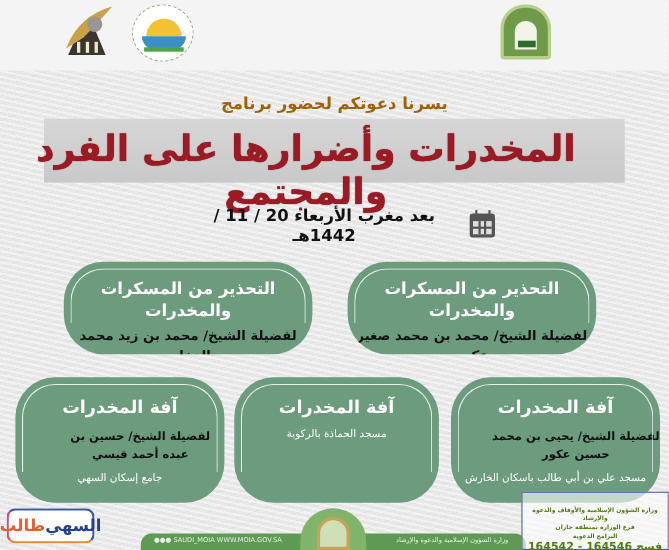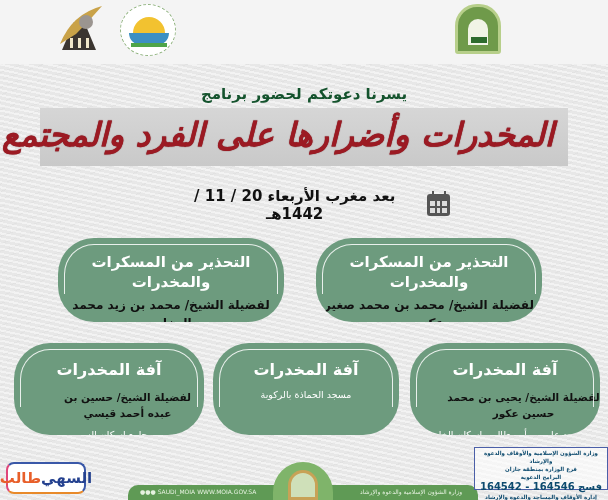--- a/index.html
+++ b/index.html
@@ -43,30 +43,30 @@
   }
   .logo-assoc .top { position: absolute; left: 12px; top: 12px; width: 32px; height: 16px; background: #f2c230; border-radius: 16px 16px 0 0; }
   .logo-assoc .bot { position: absolute; left: 8px; top: 28px; width: 40px; height: 12px; background: #3c8fc3; border-radius: 0 0 20px 20px; }
   .logo-assoc .grn { position: absolute; left: 10px; top: 38px; width: 36px; height: 4px; background: #4ea449; }
   .logo-quill {
     position: absolute; left: 52px; top: 4px; width: 56px; height: 48px;
   }
 
   .invite {
     position: absolute; left: 0; width: 608px; top: 85px;
-    text-align: center; font-weight: bold; font-size: 15px; color: #14532d;
+    text-align: center; font-weight: bold; font-size: 15px; color: #a16207;
   }
   .title-band {
     position: absolute; left: 40px; top: 108px; width: 528px; height: 58px;
     background: linear-gradient(#d6d6d6, #c9c9c9);
   }
   .title {
     position: absolute; left: 0; width: 556px; top: 115px;
     text-align: center; font-weight: bold; font-size: 33px; color: #9c1a23;
-    letter-spacing: 0px; text-shadow: 0 0 1px #6b0f15; font-style: italic;
+    letter-spacing: 0px; text-shadow: 0 0 1px #6b0f15;
   }
   .date-row {
     position: absolute; left: 170px; width: 280px; top: 187px;
     display: flex; align-items: center; justify-content: center; gap: 8px;
     font-weight: bold; font-size: 15px; color: #111; text-align: center;
   }
   .cal-icon {
     width: 24px; height: 22px; background: #555; border-radius: 3px; position: relative;
   }
   .cal-icon::before {
@@ -92,21 +92,21 @@
     border-radius: 30px 30px 0 0;
   }
   .pill .p-title { font-weight: bold; color: #fff; }
   .pill .p-sheikh { font-weight: bold; color: #111; }
   .pill .p-place { font-weight: normal; color: #fff; }
 
   .pill.big { height: 84px; }
   .pill.big .p-title { font-size: 15px; margin-top: 14px; line-height: 20px; }
   .pill.big .p-sheikh { font-size: 12px; margin-top: 4px; line-height: 18px; }
 
-  .pill.small { height: 92px; }
+  .pill.small { height: 114px; }
   .pill.small .p-title { font-size: 16px; margin-top: 16px; line-height: 22px; }
   .pill.small .p-sheikh { font-size: 10.5px; margin-top: 8px; line-height: 16px; margin-left: 37px; }
   .pill.small .p-place { font-size: 9.5px; margin-top: 6px; line-height: 16px; }
 
   .footer-band {
     position: absolute; left: 128px; top: 485px; width: 350px; height: 15px;
     background: #5f9a55; border-radius: 10px 10px 0 0;
   }
   .footer-arch {
     position: absolute; left: 273px; top: 462px; width: 60px; height: 38px;
@@ -125,23 +125,23 @@
   .badge-return {
     position: absolute; left: 6px; top: 462px; width: 80px; height: 32px;
     border: 2px solid #3a58a8; border-radius: 8px; background: #fff;
     border-left-color: #e0467a; border-bottom-color: #e88a2a;
     display: flex; align-items: center; justify-content: center;
     font-weight: bold; font-size: 15px;
   }
   .badge-return .w1 { color: #24418f; }
   .badge-return .w2 { color: #e85f2a; }
   .stamp {
-    position: absolute; left: 474px; top: 447px; width: 134px; height: 43px;
-    border: 1.5px solid #4b5fa8; color: #0c4a6e; background: rgba(255,255,255,0.6);
-    text-align: center; padding-top: 1px;
+    position: absolute; left: 474px; top: 447px; width: 134px; height: 53px;
+    border: 1.5px solid #4b5fa8; color: #4d7c0f; background: rgba(255,255,255,0.6);
+    text-align: center; padding-top: 12px;
   }
   .stamp .s1, .stamp .s2, .stamp .s3, .stamp .s5 { font-size: 5.5px; line-height: 8px; font-weight: bold; }
   .stamp .s4 { font-size: 10px; font-weight: bold; line-height: 12px; }
 </style>
 </head>
 <body>
 
 <div class="header">
   <div class="logo-quill">
     <svg width="56" height="48" viewBox="0 0 56 48">

